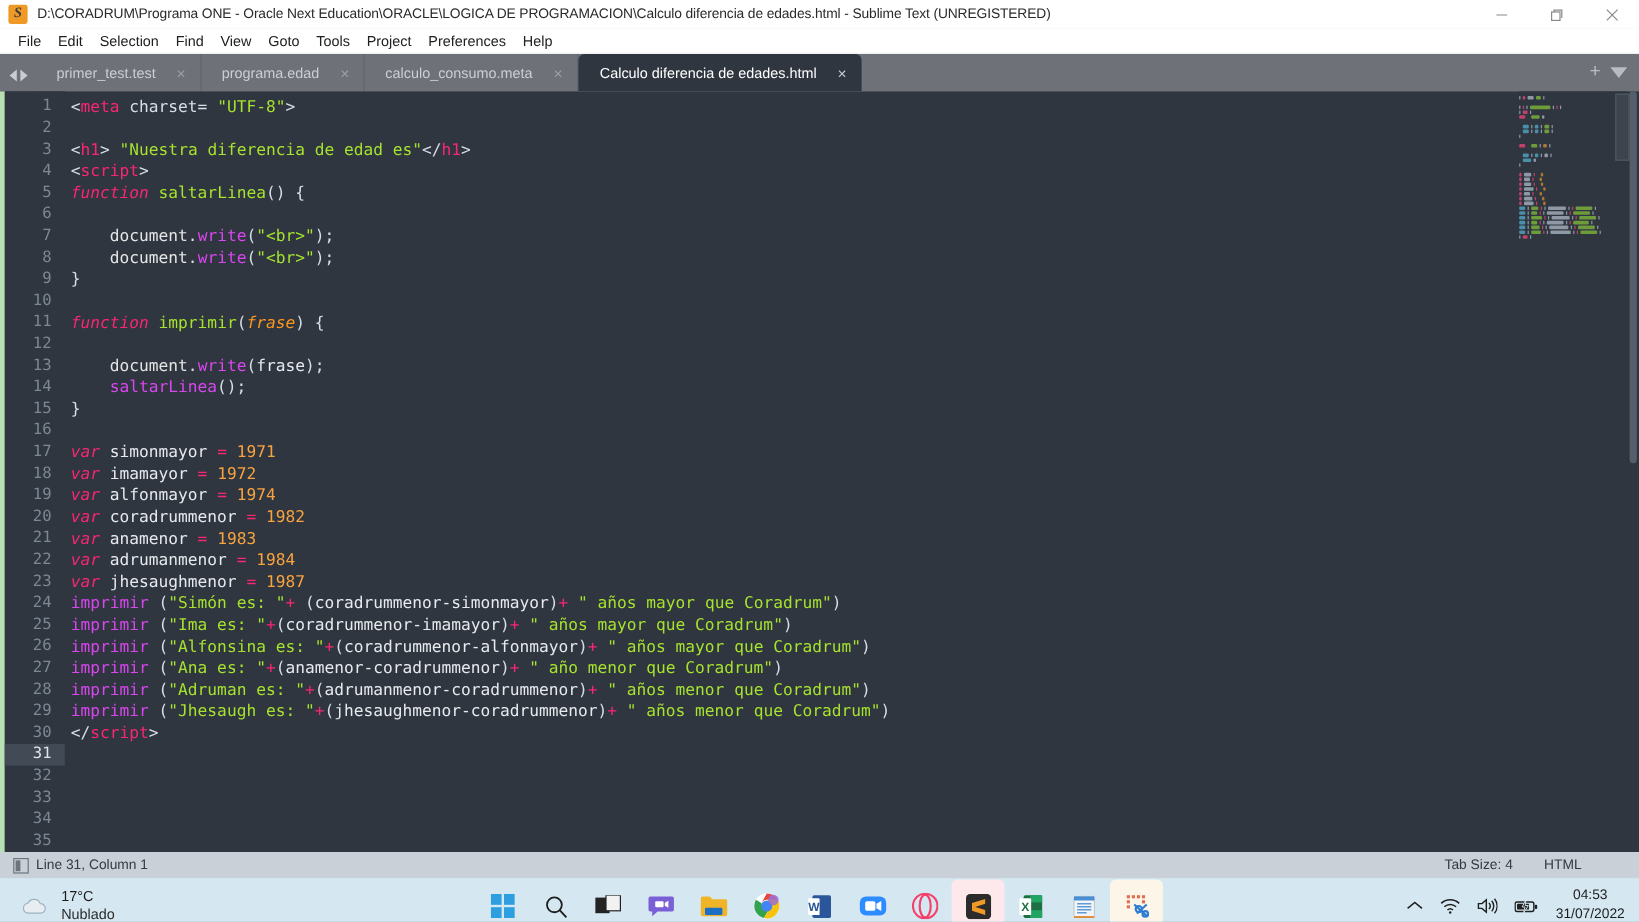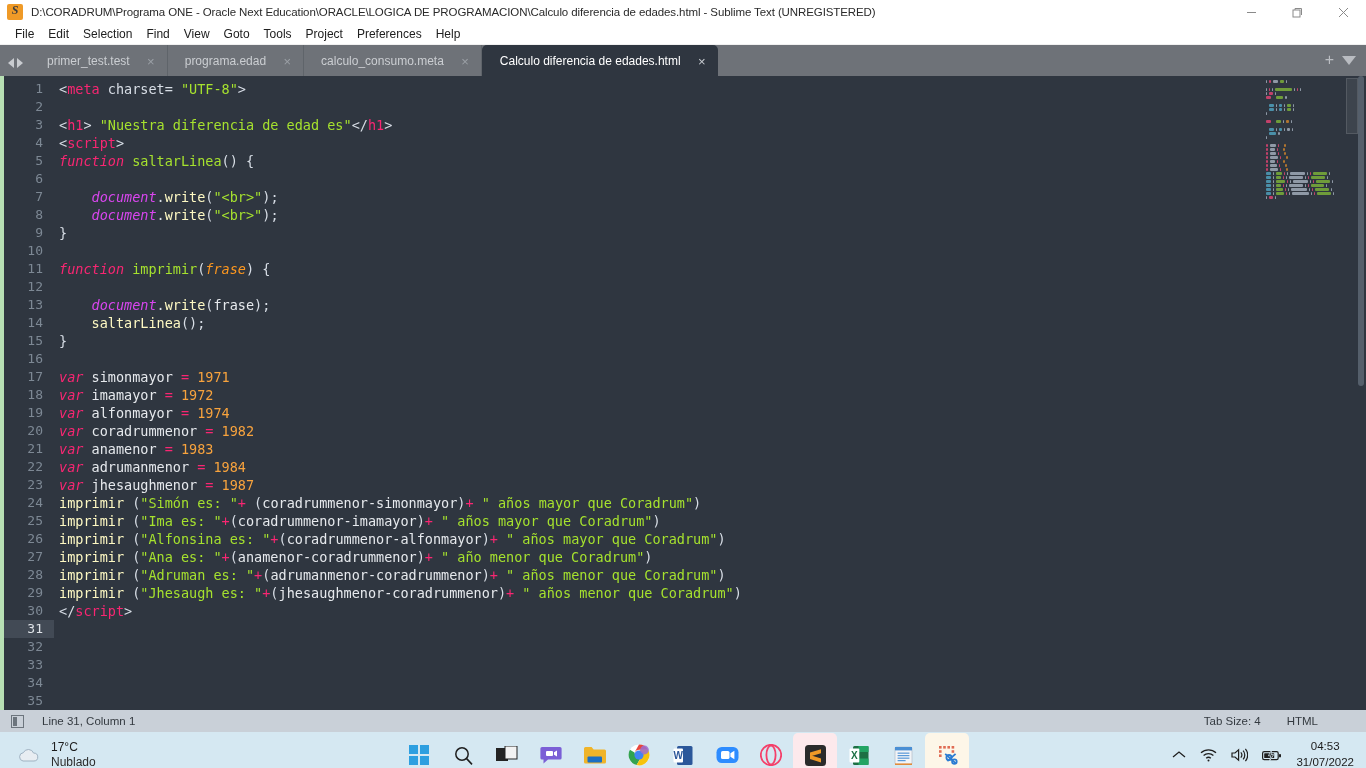--- a/index.html
+++ b/index.html
@@ -133,25 +133,25 @@
   }
   .cl { height: 18px; line-height: 18px; }
   
   .t-punct   { color: #d8dee6; }
   .t-tag     { color: #f92672; }
   .t-attr    { color: #d8dee6; }
   .t-str     { color: #a6e22e; }
   .t-kw      { color: #f92672; font-style: italic; }
   .t-fname   { color: #a6e22e; }
   .t-param   { color: #fd971f; font-style: italic; }
-  .t-obj     { color: #d946ef; font-style: italic; }
+  .t-obj     { color: #e5e5e5; }
   .t-num     { color: #f8a33d; }
   .t-op      { color: #f92672; }
   .t-var     { color: #e6e9ed; }
-  .t-call    { color: #fef9c3; }
+  .t-call    { color: #d946ef; }
 
   
   #minimap {
     position: absolute; right: 10px; top: 0;
     width: 90px; height: 634px;
     padding-top: 4px;
     background: #2f3640;
   }
   .mm-row { height: 3px; margin-bottom: 1px; display: flex; gap: 2px; }
   .mm-seg { height: 3px; border-radius: 1px; }
@@ -181,21 +181,21 @@
     position: relative;
   }
   #status-gridicon {
     width: 13px; height: 13px; margin-left: 11px;
     border: 1.6px solid #6c757d; position: relative; flex: none;
   }
   #status-gridicon:after {
     content: ""; position: absolute; left: 1px; top: 1px;
     width: 3.5px; bottom: 1px; background: #6c757d;
   }
-  #status-left { margin-left: 18px; }
+  #status-left { margin-left: 6px; }
   #status-right { margin-left: auto; display: flex; gap: 26px; padding-right: 48px; }
 
   
   #taskbar {
     height: 46px; width: 100%;
     background: #d5e8f2;
     display: flex; align-items: center;
     position: relative;
   }
   #weather { display: flex; align-items: center; padding-left: 16px; }

